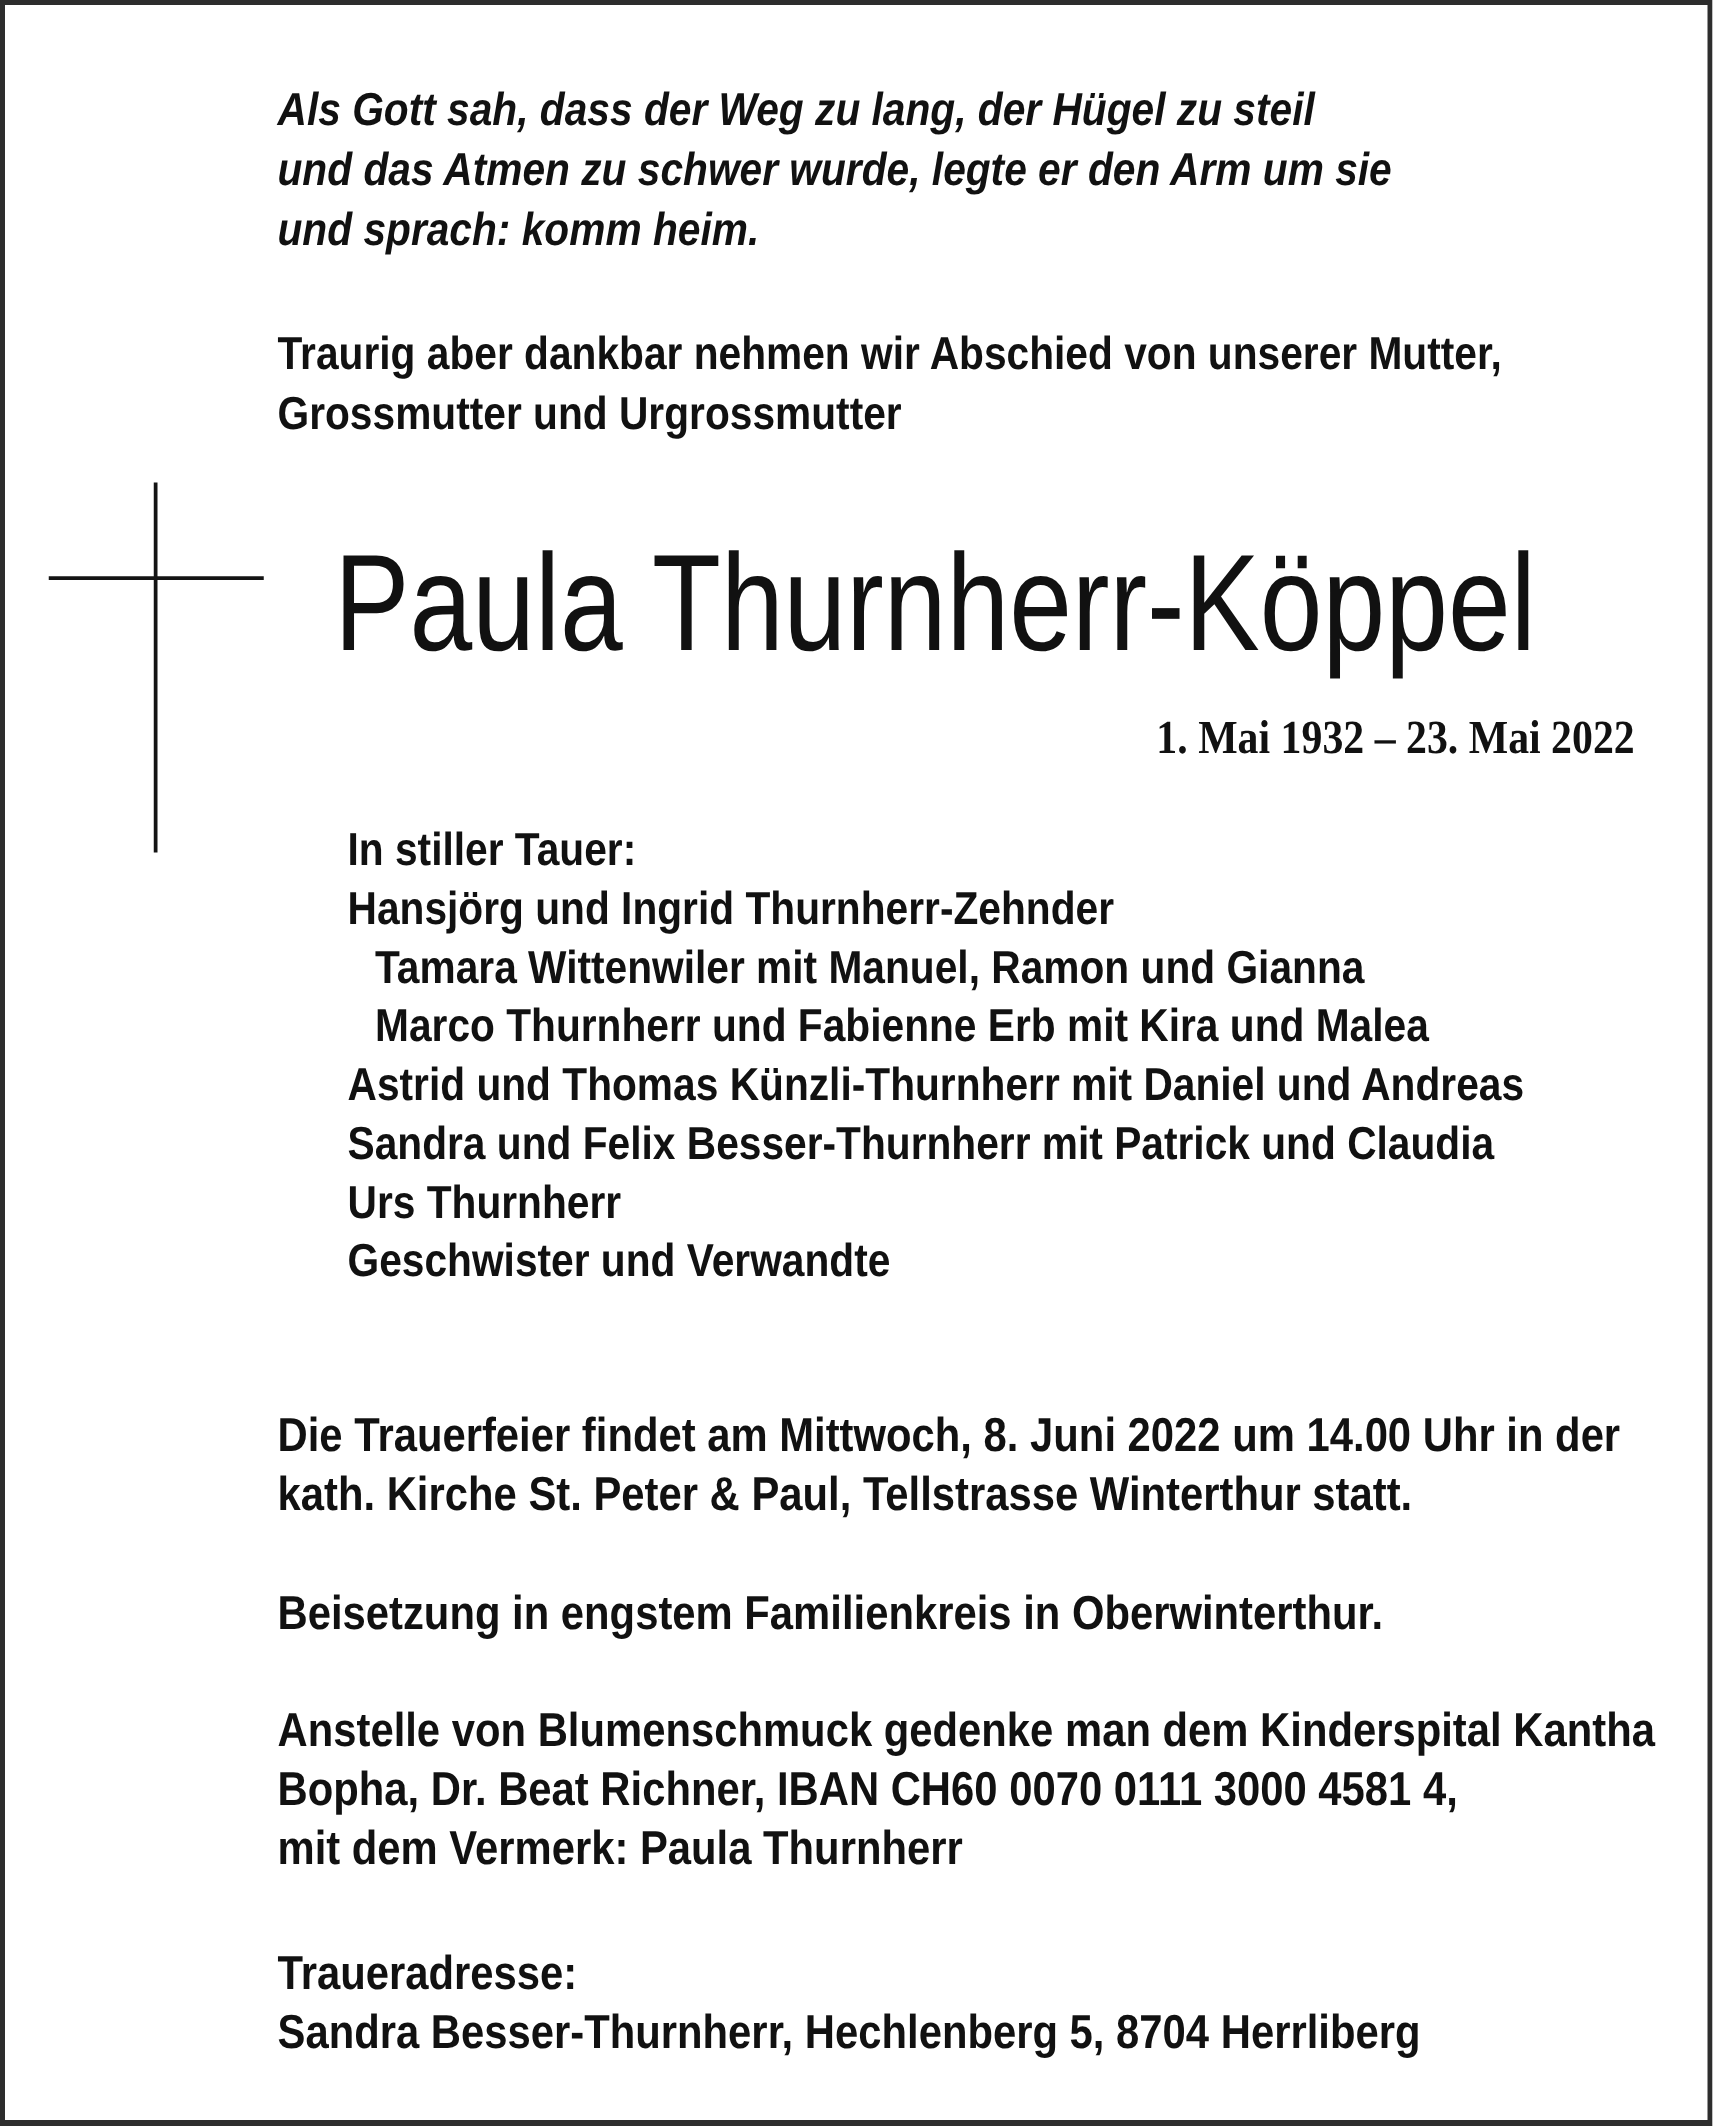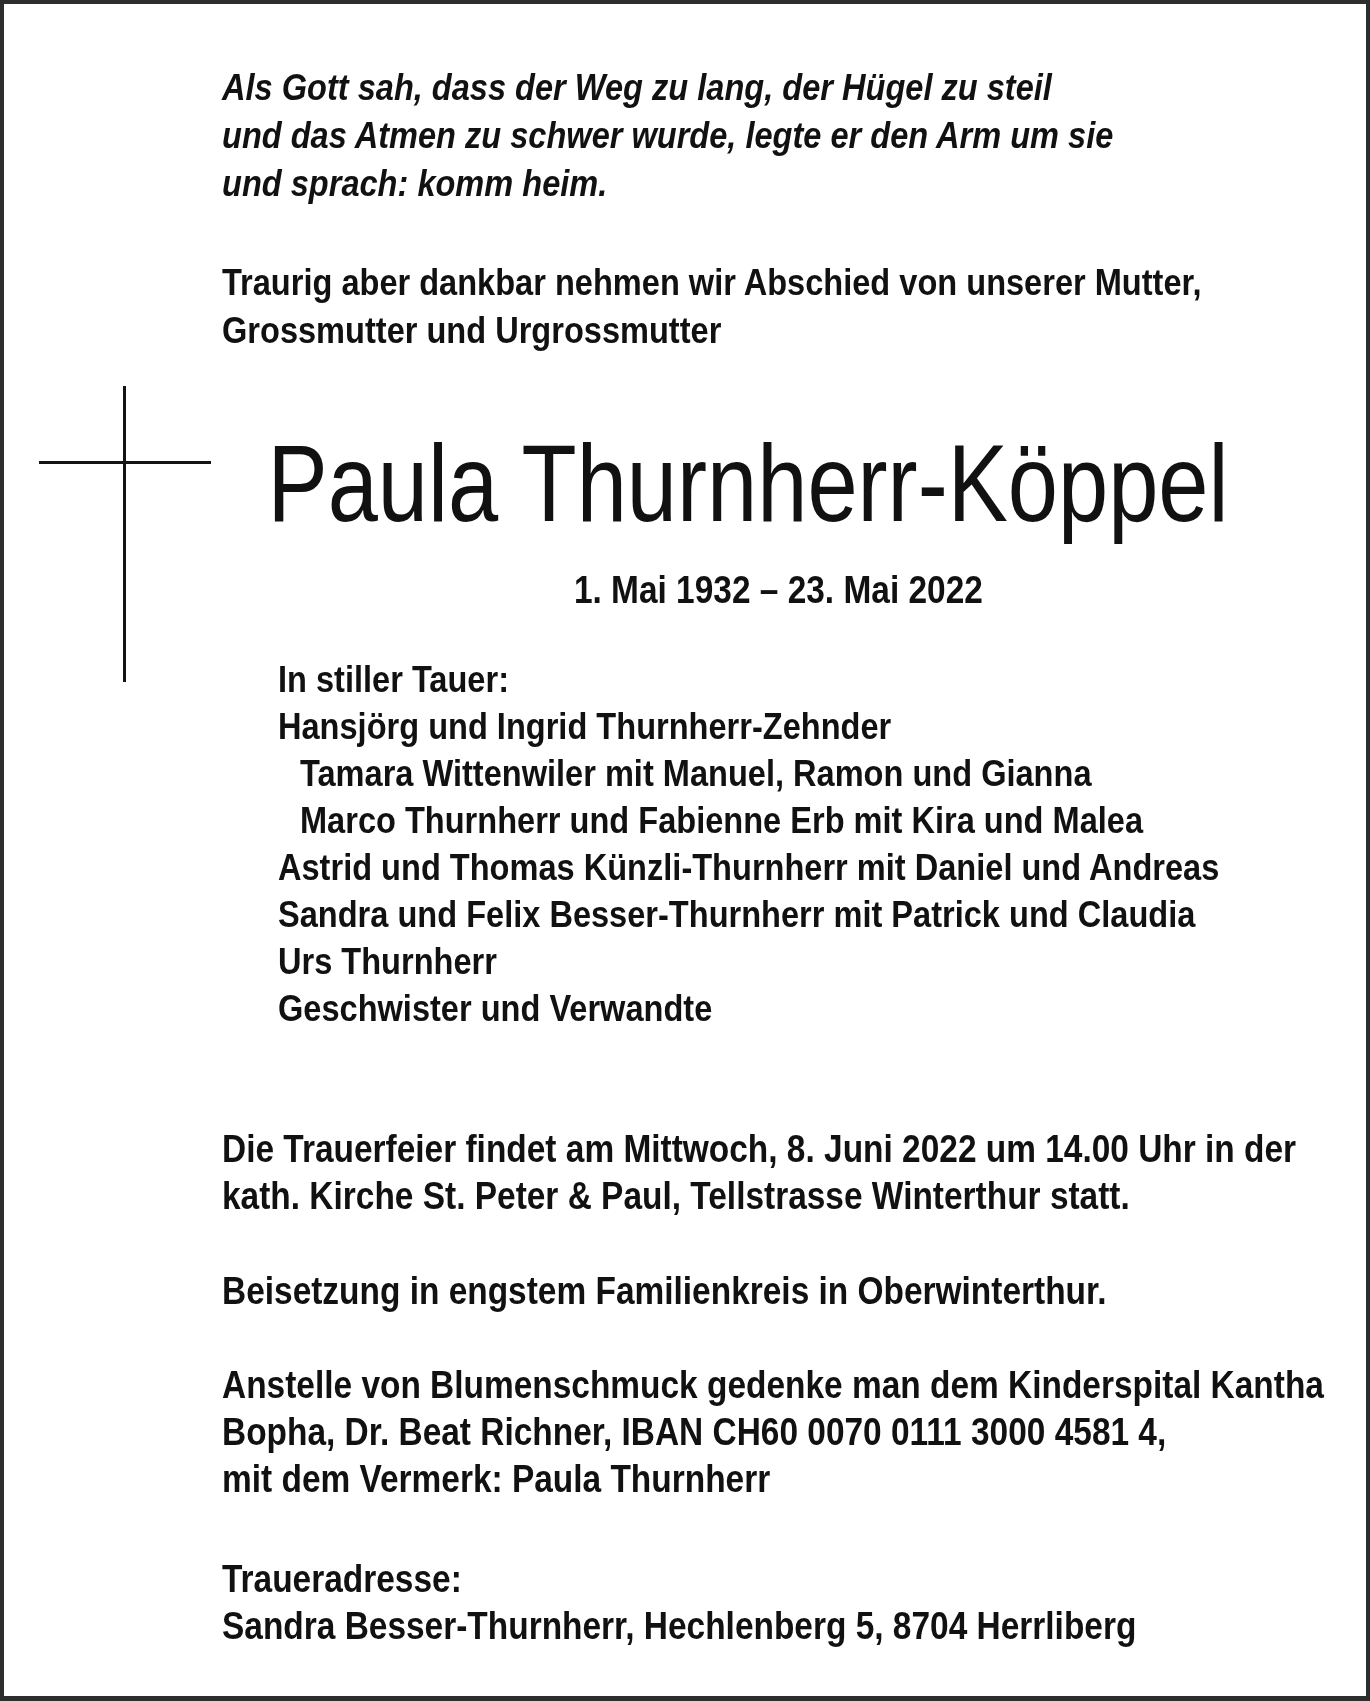--- a/index.html
+++ b/index.html
@@ -34,21 +34,21 @@
     left: 218px; top: 424px; width: 1112px;
     display: flex; justify-content: flex-end;
   }
   .name {
     font-size: 110px; line-height: 110px; font-weight: normal;
     white-space: nowrap;
     transform: scaleX(0.82); transform-origin: center top;
   }
   .dates-wrap {
     left: 218px; top: 562px; width: 1112px;
-    display: flex; justify-content: center;
+    display: flex; justify-content: flex-end; font-family: Liberation Serif, serif;
   }
   .dates {
     font-size: 38px; line-height: 48px; font-weight: bold;
     white-space: nowrap;
     transform: scaleX(0.88); transform-origin: center top;
   }
   .mourners {
     left: 274px; top: 652px;
     font-size: 37px; line-height: 47px;
     font-weight: bold;

